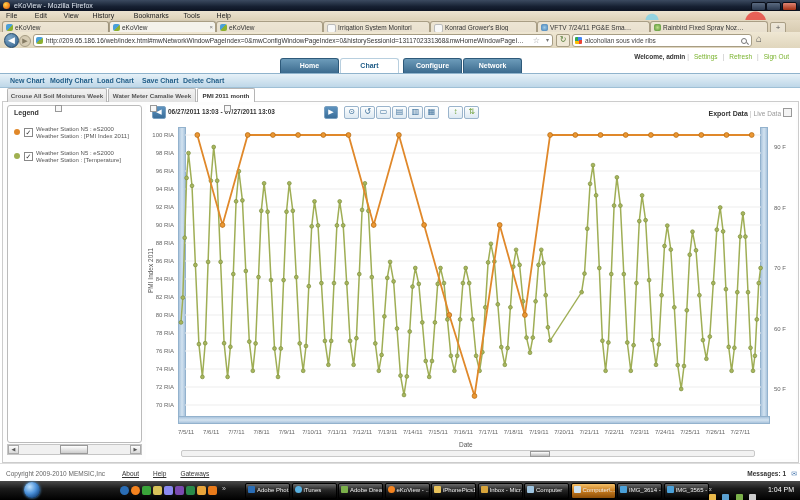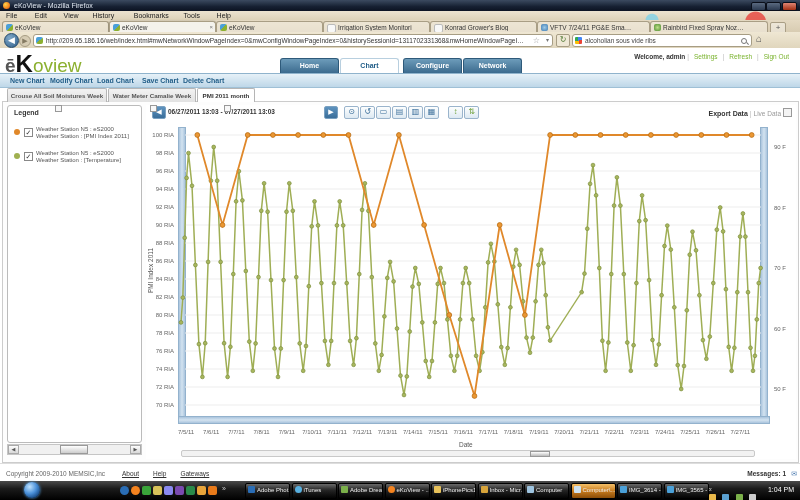--- a/index.html
+++ b/index.html
@@ -148,21 +148,20 @@
   <div id="reloadbtn" class="abs">↻</div>
   <div id="searchfield" class="abs">
     <div id="gicon" class="abs"></div>
     <div id="searchtext" class="abs">alcoholian sous vide ribs</div>
     <div id="mag" class="abs"></div>
   </div>
   <div id="homebtn" class="abs">⌂</div>
 </div>
 
 <div id="page" class="abs">
-  <div id="logo" class="abs"><span class="le">ē</span><span class="lk">K</span><span class="lr">oview</span></div>
   <div id="userbar" class="abs"><span style="font-weight: bold;">Welcome, admin</span><span class="sep">|</span><span class="lnk">Settings</span><span class="sep">|</span><span class="lnk">Refresh</span><span class="sep">|</span><span class="lnk">Sign Out</span></div>
   <div id="navtabs"></div>
   <div id="subnav" class="abs">
       <div class="subnav-item" style="left: 10px;">New Chart</div>
       <div class="subnav-item" style="left: 50px;">Modify Chart</div>
       <div class="subnav-item" style="left: 97px;">Load Chart</div>
       <div class="subnav-item" style="left: 142px;">Save Chart</div>
       <div class="subnav-item" style="left: 183px;">Delete Chart</div>
     </div>
   <div id="doctabs"></div>

